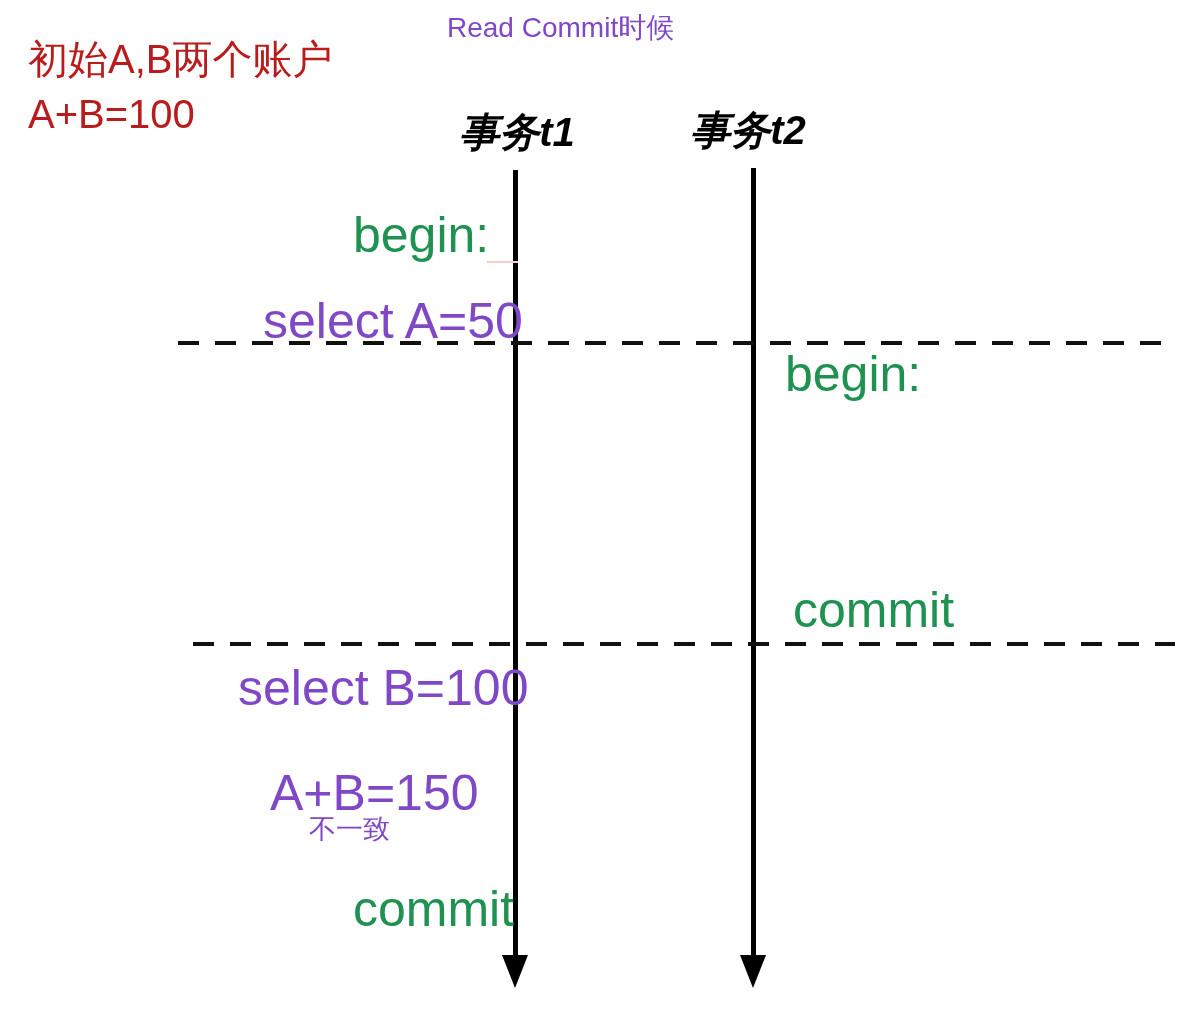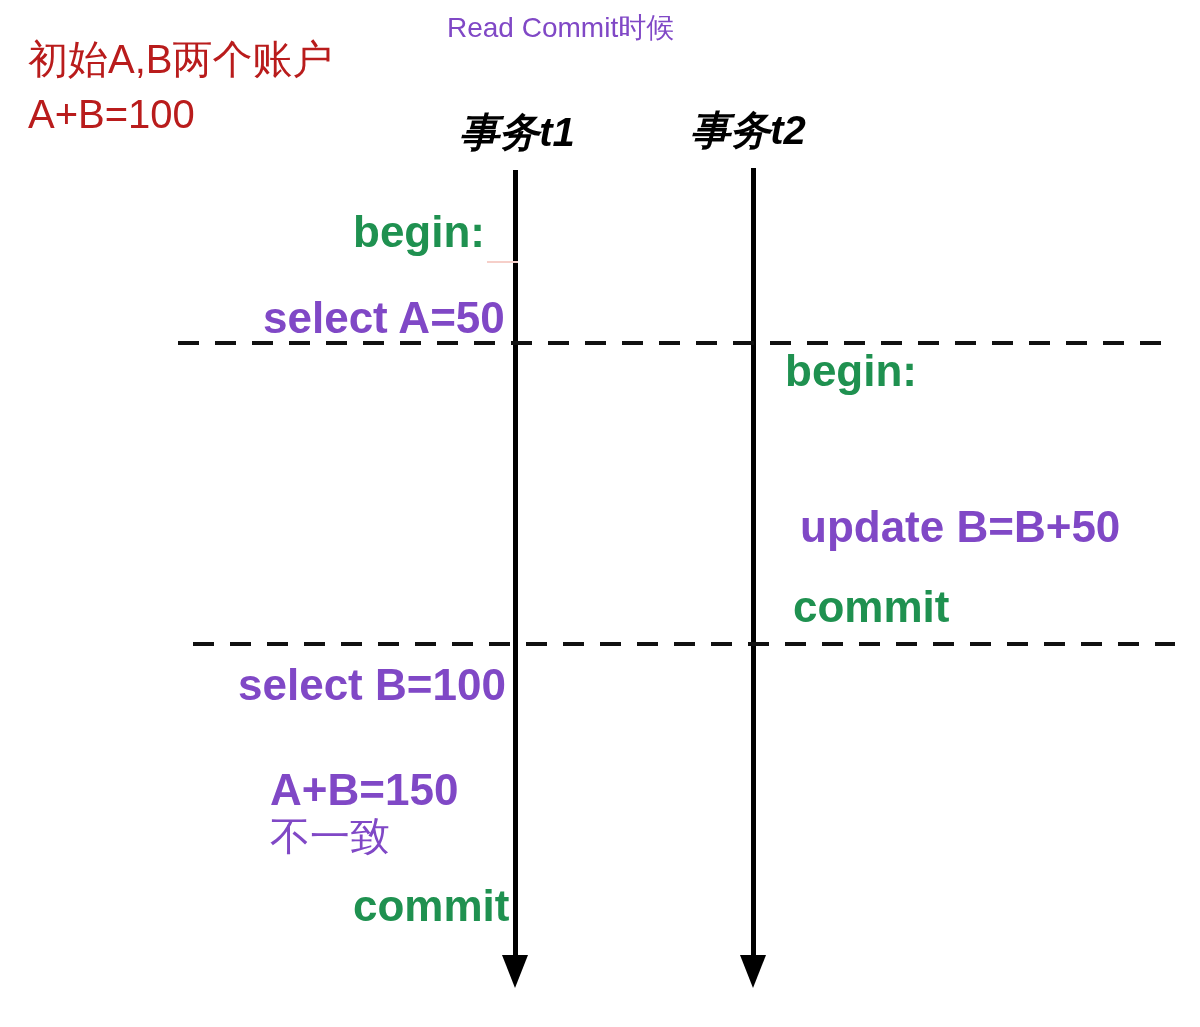--- a/index.html
+++ b/index.html
@@ -32,22 +32,22 @@
     font-size: 28px;
     color: #8048c6;
   }
   .lane-label {
     font-size: 40px;
     font-weight: 600;
     color: #000000;
     transform: translateX(-50%);
     font-style: italic;
   }
-  .evt { font-size: 44px; font-weight: bold; }
-  .cjk40 { font-size: 40px; }
+  .evt { font-size: 50px; }
+  .cjk40 { font-size: 27px; margin-left: 39px; }
 
   .lifeline {
     position: absolute;
     width: 5px;
     background: #000000;
   }
   .arrowhead {
     position: absolute;
     width: 0; height: 0;
     border-left: 13px solid transparent;
@@ -95,16 +95,15 @@
   <div class="pink-artifact" style="left:487px; top:261px;"></div>
 
   <div class="abs evt green" style="left:353px; top:210px;">begin:</div>
   <div class="abs evt purple" style="left:263px; top:296px;">select A=50</div>
   <div class="abs evt purple" style="left:238px; top:663px;">select B=100</div>
   <div class="abs evt purple" style="left:270px; top:768px;">A+B=150</div>
   <div class="abs cjk40 purple" style="left:270px; top:816px;">不一致</div>
   <div class="abs evt green" style="left:353px; top:884px;">commit</div>
 
   <div class="abs evt green" style="left:785px; top:349px;">begin:</div>
-  <div class="abs evt purple" style="left:800px; top:505px;">update B=B+50</div>
   <div class="abs evt green" style="left:793px; top:585px;">commit</div>
 
 </div>
 
 </body></html>

